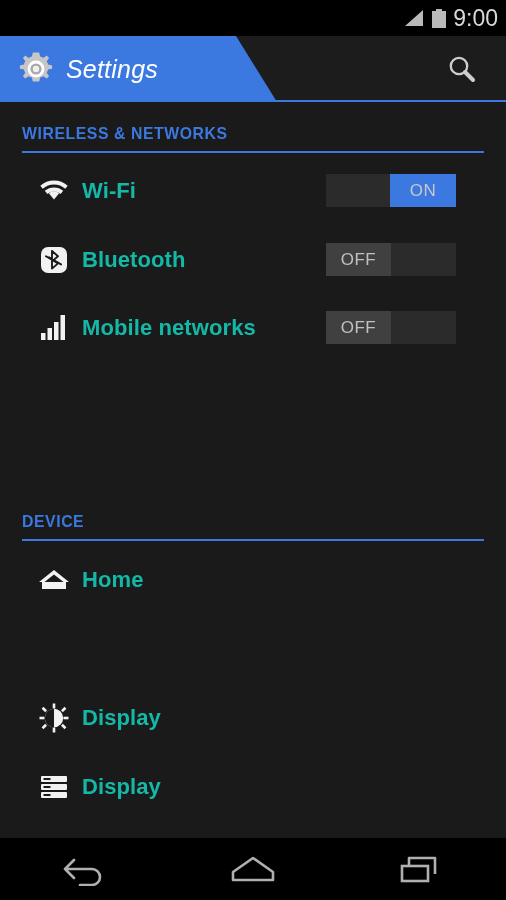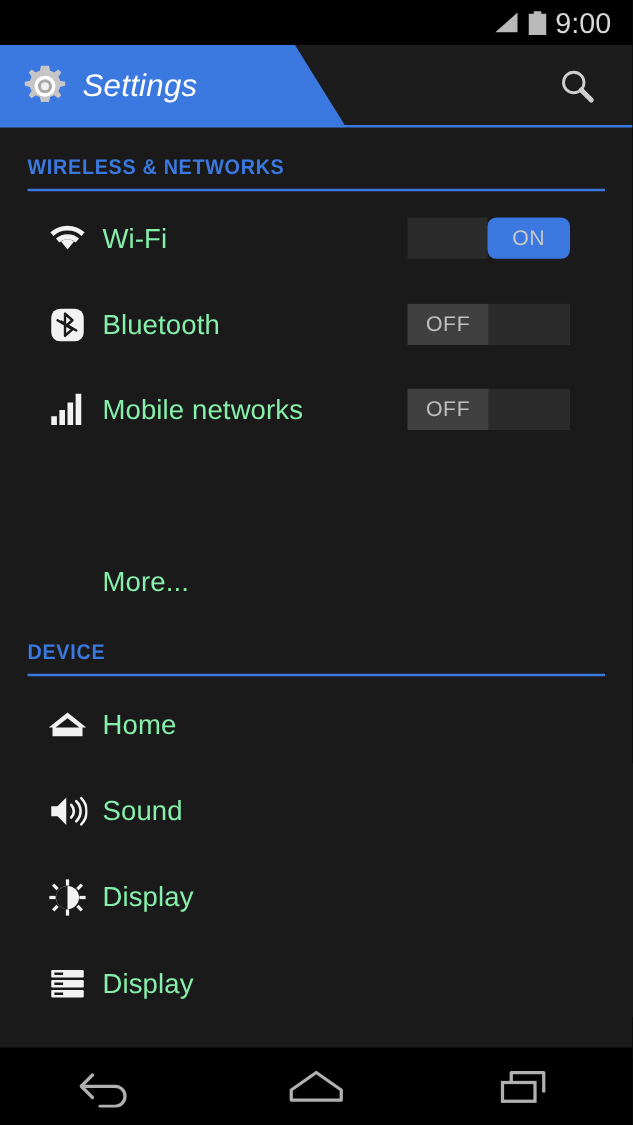--- a/index.html
+++ b/index.html
@@ -9,21 +9,21 @@
     font-family:"Liberation Sans", sans-serif;
     overflow:hidden;
   }
   #screen { position:relative; width:506px; height:900px; background:#1a1a1a; }
 
   
   #status-bar {
     position:absolute; left:0; top:0; width:506px; height:36px;
     background:#000;
     display:flex; align-items:center; justify-content:flex-end;
-    padding-right:17px; gap:7px;
+    padding-right:8px; gap:7px;
   }
   .sb-signal { width:20px; height:16px; position:relative; }
   .sb-signal svg { display:block; }
   .sb-batt { width:14px; height:19px; position:relative; }
   .sb-batt .nub {
     position:absolute; left:4px; top:0; width:6px; height:3px; background:#b9b9b9;
   }
   .sb-batt .body {
     position:absolute; left:0; top:2px; width:14px; height:17px; background:#b9b9b9;
   }
@@ -84,34 +84,34 @@
     display:flex; align-items:center;
   }
   .row-icon {
     position:absolute; left:32px; width:44px; height:44px;
     top:12px;
     display:flex; align-items:center; justify-content:center;
   }
   .row-label {
     position:absolute; left:82px; top:0; height:68px;
     display:flex; align-items:center;
-    color:#86efac; font-size:22px; font-weight:400; letter-spacing:0.1px;
+    color:#14b8a6; font-size:22px; font-weight:700; letter-spacing:0.1px;
   }
   .row-label.no-icon { left:82px; }
 
   
   .toggle {
     position:absolute; right:50px; top:17px;
     width:130px; height:33px;
     display:flex;
   }
   .toggle .half { height:33px; display:flex; align-items:center; justify-content:center;
     font-size:17px; font-weight:400; letter-spacing:0.5px; }
   .toggle.on .t-track { width:64px; background:#2b2b2b; }
-  .toggle.on .t-thumb { width:66px; background:#3b78e0; color:#c8c8c8;border-radius:7px; }
+  .toggle.on .t-thumb { width:66px; background:#3b78e0; color:#c8c8c8; }
   .toggle.off .t-thumb { width:65px; background:#404040; color:#c0c0c0;text-align:right; }
   .toggle.off .t-track { width:65px; background:#2b2b2b; }
 
   
   #nav-bar {
     position:absolute; left:0; bottom:0; width:506px; height:62px;
     background:#000;
     display:flex; align-items:center; justify-content:space-around;
   }
   .nav-btn {
@@ -213,50 +213,36 @@
         </svg>
       </span>
       <span class="row-label">Mobile networks</span>
       <span class="toggle off">
         <span class="half t-thumb">OFF</span>
         <span class="half t-track"></span>
       </span>
     </div>
 
 
-    <div class="row" style="top:322px;">
-      <span class="row-label no-icon">More...</span>
-    </div>
 
     <div class="section-head" style="top:402px;">
       <span class="sh-label">DEVICE</span>
       <div class="sh-rule"></div>
     </div>
 
     <div class="row" style="top:436px;">
       <span class="row-icon">
         <svg width="34" height="26" viewBox="0 0 34 26">
           <path d="M2 15 L17 3 L32 15 L29 15 L29 22 L5 22 L5 15 Z" fill="#f2f2f2"></path>
           <path d="M17 7.5 L26.5 15 L7.5 15 Z" fill="#1a1a1a"></path>
         </svg>
       </span>
       <span class="row-label">Home</span>
     </div>
 
-    <div class="row" style="top:505px;">
-      <span class="row-icon">
-        <svg width="32" height="28" viewBox="0 0 32 28">
-          <path d="M3 10 L8 10 L15 3 L15 25 L8 18 L3 18 Z" fill="#f2f2f2"></path>
-          <path d="M19 9 a7 7 0 0 1 0 10" fill="none" stroke="#f2f2f2" stroke-width="2.1" stroke-linecap="round"></path>
-          <path d="M23 6 a11 11 0 0 1 0 16" fill="none" stroke="#f2f2f2" stroke-width="2.1" stroke-linecap="round"></path>
-          <path d="M27 3.5 a15 15 0 0 1 0 21" fill="none" stroke="#f2f2f2" stroke-width="2.1" stroke-linecap="round"></path>
-        </svg>
-      </span>
-      <span class="row-label">Sound</span>
-    </div>
 
     <div class="row" style="top:574px;padding-left:48px;">
       <span class="row-icon">
         <svg width="30" height="30" viewBox="0 0 30 30">
           <g fill="#f2f2f2">
             <circle cx="15" cy="15" r="9.2"></circle>
             <g>
               <rect x="13.7" y="0.5" width="2.6" height="5"></rect>
               <rect x="13.7" y="24.5" width="2.6" height="5"></rect>
               <rect x="0.5" y="13.7" width="5" height="2.6"></rect>

